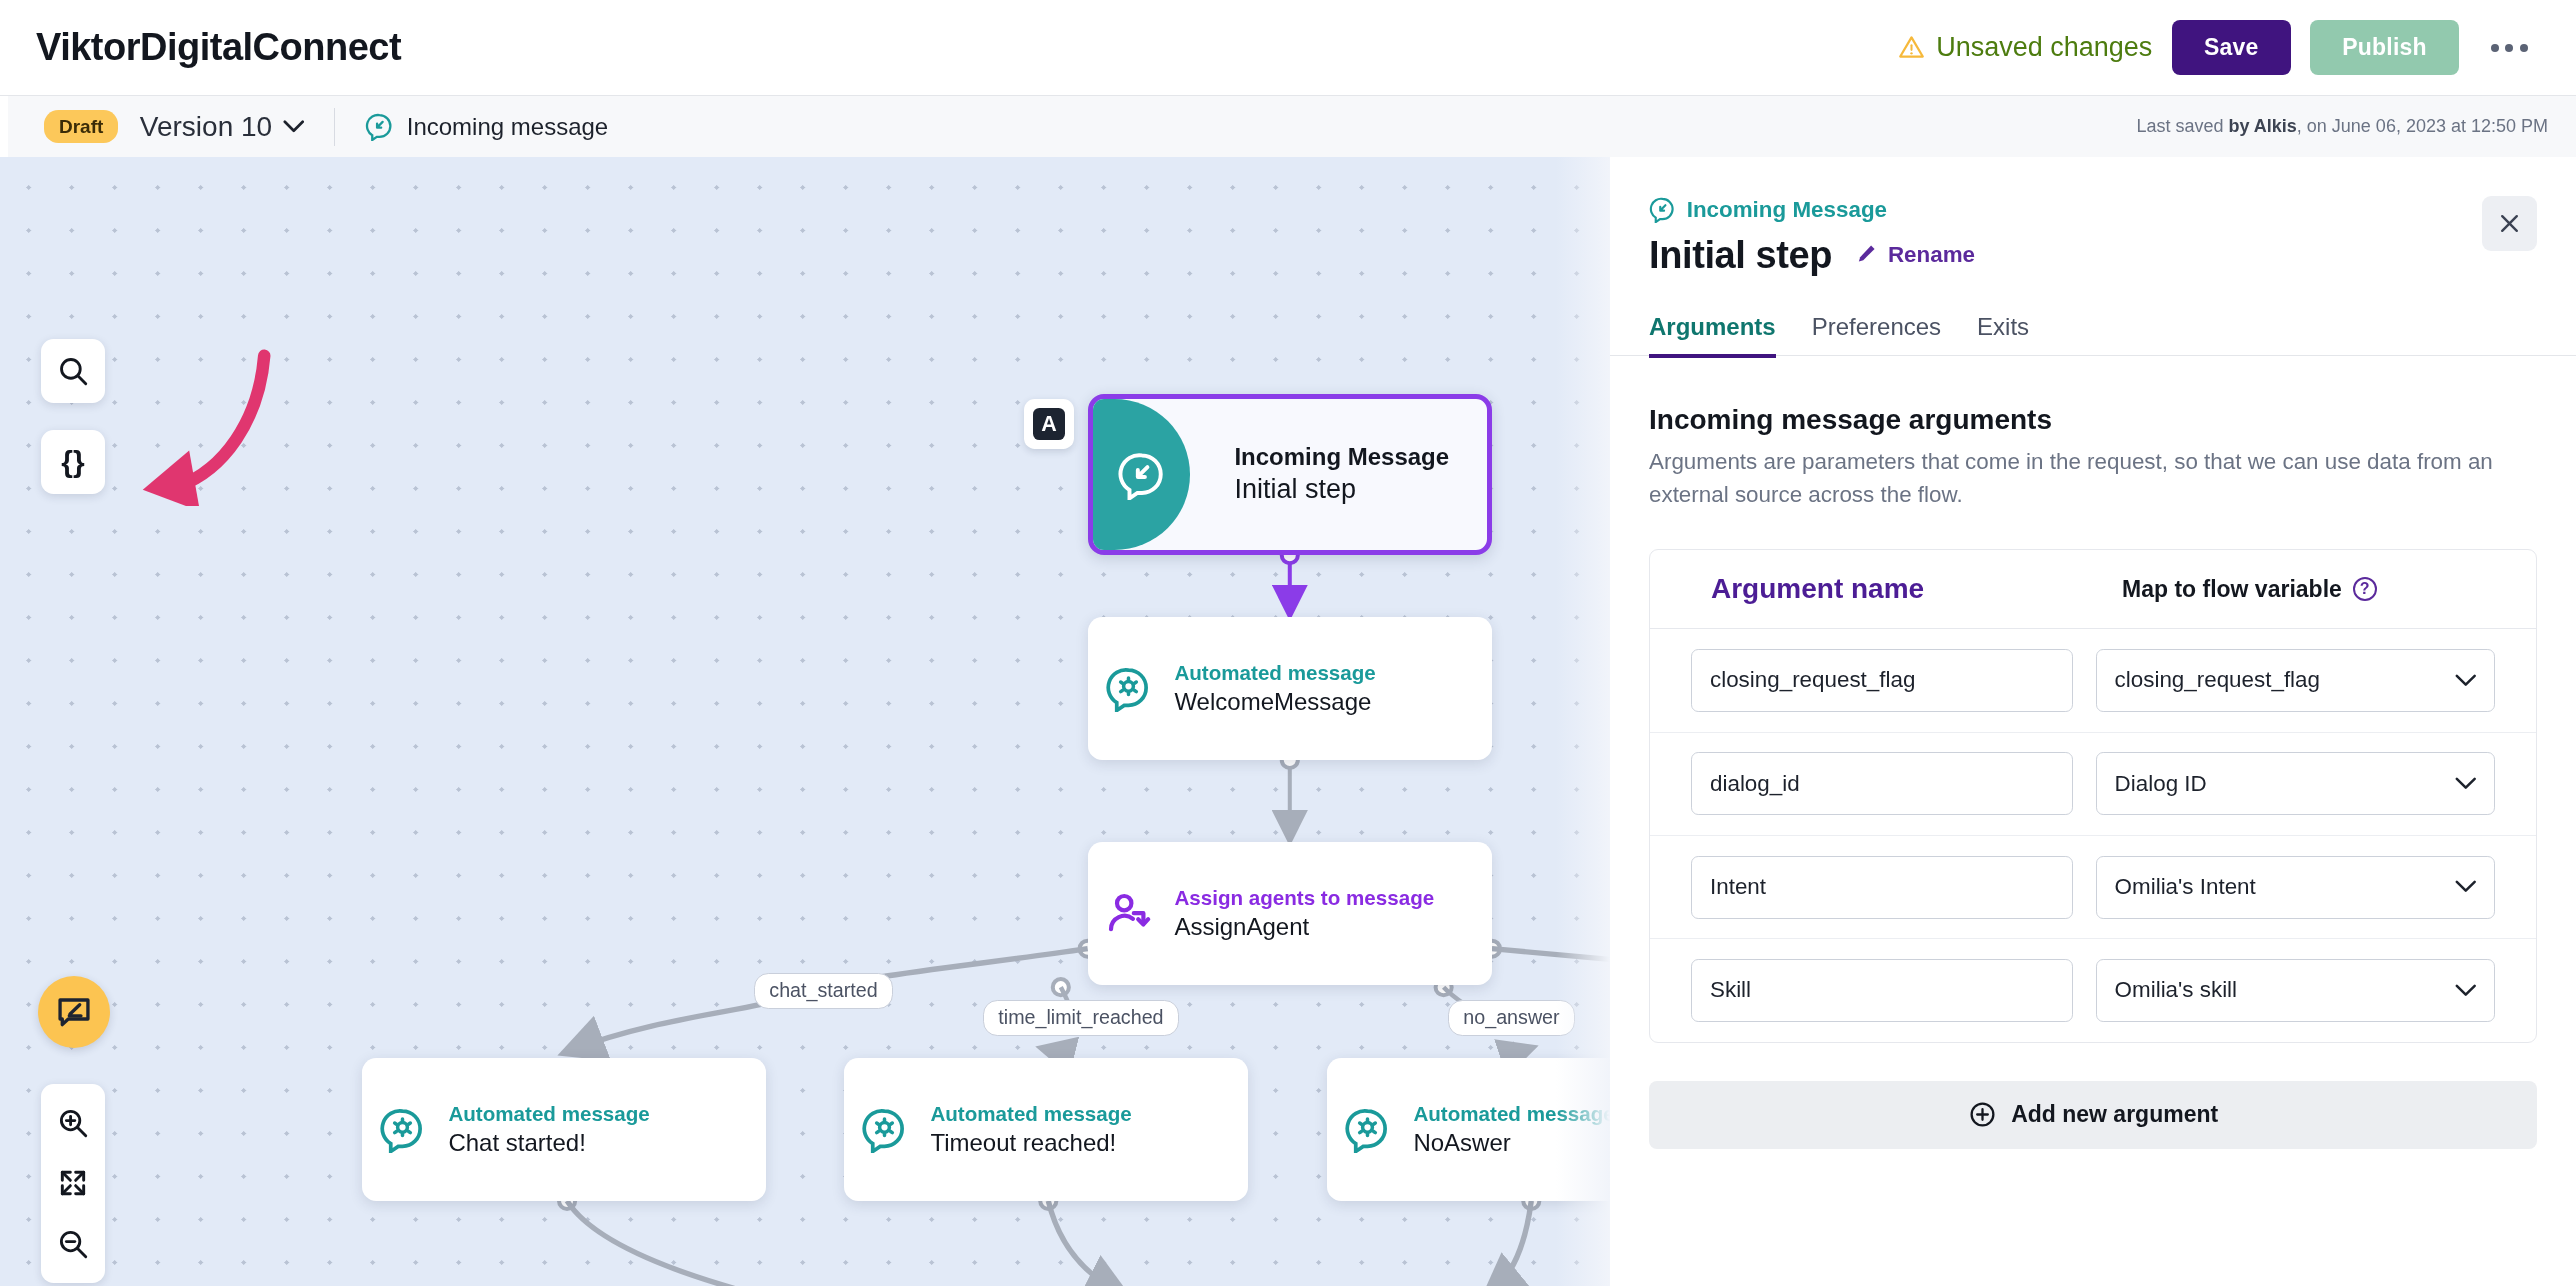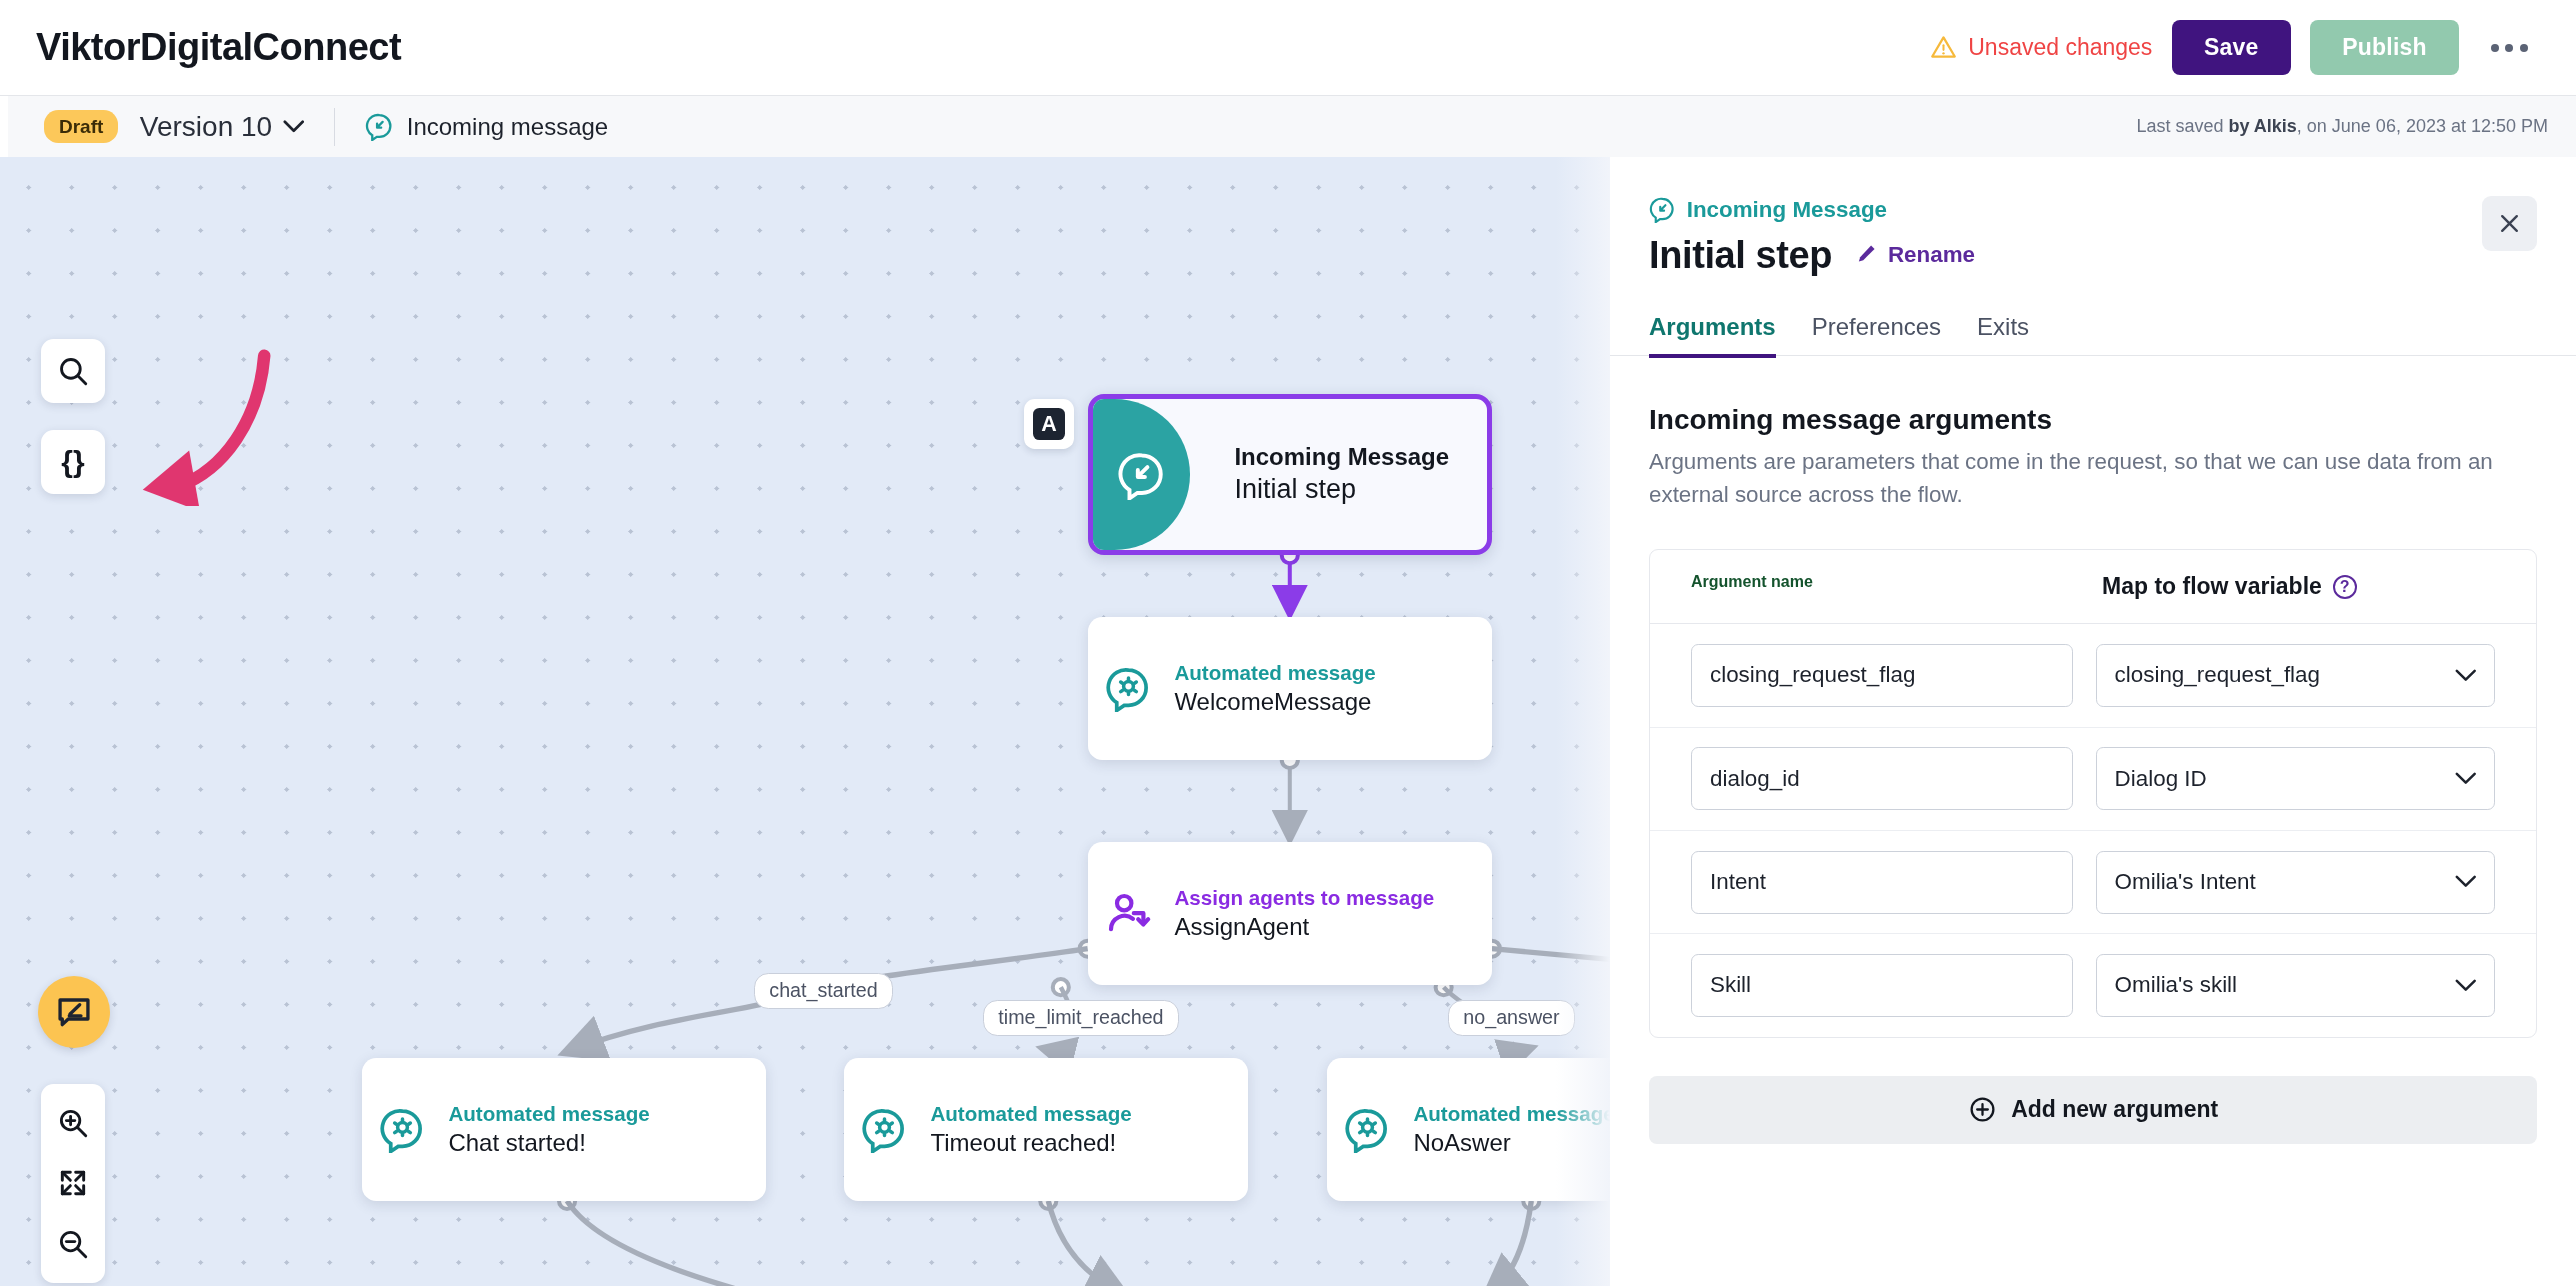--- a/index.html
+++ b/index.html
@@ -11,21 +11,21 @@
   .app { position: relative; width: 2576px; height: 1286px; }
 
   
   .topbar {
     position: absolute; left: 0; top: 0; width: 2576px; height: 96px;
     background: #ffffff; border-bottom: 0.9px solid #e4e6ea;
     display: flex; align-items: center; padding: 0 36px;
   }
   .app-title { font-size: 38px; font-weight: 700; color: #13171f; letter-spacing: -0.5px; }
   .topbar-right { margin-left: auto; display: flex; align-items: center; gap: 19.7px; }
-  .unsaved { display: flex; align-items: center; gap: 11.6px; font-size: 23px; color: #ef4444; }
+  .unsaved { display: flex; align-items: center; gap: 11.6px; font-size: 27px; color: #4d7c0f; }
   .warn-tri { width: 27px; height: 27px; display: block; }
   .btn {
     border: none; border-radius: 8px; font-family: inherit; cursor: pointer;
     font-size: 23px; font-weight: 700; letter-spacing: 0.2px;
   }
   .btn-save { background: #40147f; color: #ffffff; padding: 14.3px 32px; }
   .btn-publish { background: #92c9ae; color: #ffffff; padding: 14.3px 32px; }
   .kebab { display: flex; gap: 6.3px; padding: 10.7px 12.5px; cursor: pointer; }
   .kebab i { width: 8px; height: 8px; border-radius: 50%; background: #5b6375; display:block; }
 
@@ -157,21 +157,21 @@
           margin-left: -39px; margin-right: -39px; padding-left: 39px; padding-right: 39px; }
   .tab { font-size: 24px; color: #4b5263; padding-bottom: 13.4px; cursor: pointer;
          border-bottom: 4.5px solid transparent; margin-bottom: -2.7px; }
   .tab.active { color: #0f766e; font-weight: 700; border-bottom-color: #40147f; }
 
   .sec-title { font-size: 28px; font-weight: 700; color: #13171f; margin-top: 48px; }
   .sec-desc  { font-size: 22.4px; color: #6b7384; line-height: 1.45; margin-top: 9.8px; max-width: 872px; }
 
   .arg-table { margin-top: 38px; border: 0.9px solid #e6e8ed; border-radius: 9px; overflow: hidden; }
   .arg-head { display: flex; padding: 23px 41px; border-bottom: 0.9px solid #e6e8ed; }
-  .arg-head .c1 { width: 411px; font-size: 16px; font-weight: 700; color: #14532d; }
+  .arg-head .c1 { width: 411px; font-size: 28px; font-weight: 700; color: #4c1d95; margin-left: 20px; }
   .arg-head .c2 { display: flex; align-items: center; gap: 10.7px;
                   font-size: 23px; font-weight: 700; color: #13171f; }
   .qmark { width: 24px; height: 24px; border: 2px solid #5b2a9c; border-radius: 50%;
            color: #5b2a9c; font-size: 16px; font-weight: 700;
            display: flex; align-items: center; justify-content: center; }
   .arg-row { display: flex; gap: 23px; padding: 19.7px 41px; border-bottom: 0.9px solid #eceef2; }
   .arg-row:last-child { border-bottom: none; }
   .fld {
     width: 386px; height: 63px; border: 1.4px solid #ccd1da; border-radius: 7.2px;
     background: #fff; display: flex; align-items: center; padding: 0 18px;

